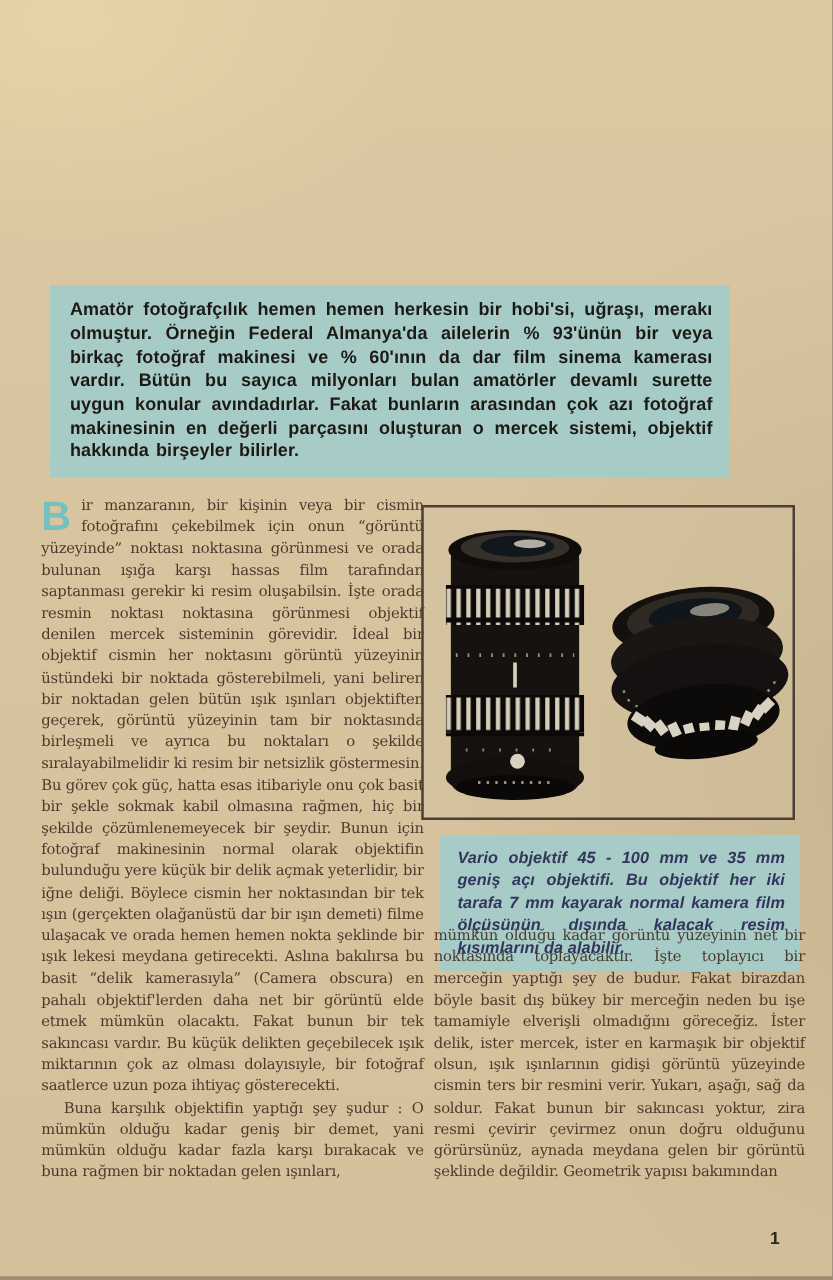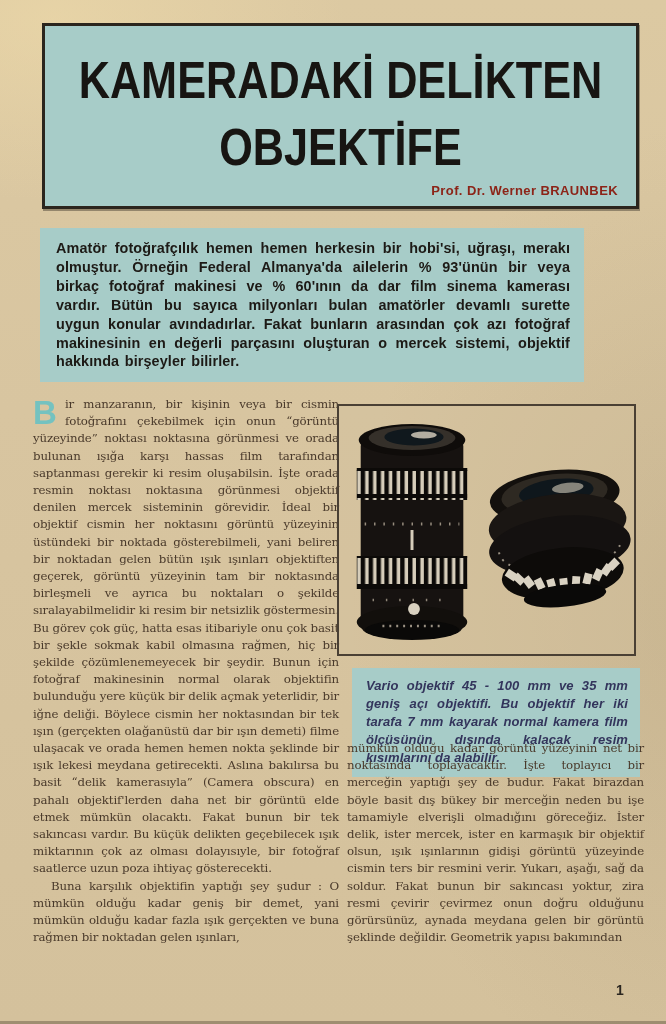--- a/index.html
+++ b/index.html
@@ -55,33 +55,28 @@
 
   .col-right{position:absolute;left:347px;top:740px;width:297px;}
 
   .page-number{position:absolute;left:616px;top:982px;font-size:14px;font-weight:700;color:#2b2620;}
 </style>
 </head>
 <body>
 
 <div class="page">
 
-  <div class="header-box">
-    <span class="title-line title-line1">KAMERADAKİ DELİKTEN</span>
-    <span class="title-line title-line2">OBJEKTİFE</span>
-    <div class="author">Prof. Dr. Werner BRAUNBEK</div>
-  </div>
 
   <div class="intro-box">
     <div class="intro-text">Amatör fotoğrafçılık hemen hemen herkesin bir hobi'si, uğraşı, merakı olmuştur. Örneğin Federal Almanya'da ailelerin % 93'ünün bir veya birkaç fotoğraf makinesi ve % 60'ının da dar film sinema kamerası vardır. Bütün bu sayıca milyonları bulan amatörler devamlı surette uygun konular avındadırlar. Fakat bunların arasından çok azı fotoğraf makinesinin en değerli parçasını oluşturan o mercek sistemi, objektif hakkında birşeyler bilirler.</div>
   </div>
 
   <div class="col-left body-text">
     <p style="margin:0;"><span class="dropcap">B</span><span>ir manzaranın, bir kişinin veya bir cismin fotoğrafını çekebilmek için onun “görüntü yüzeyinde” noktası noktasına görünmesi ve orada bulunan ışığa karşı hassas film tarafından saptanması gerekir ki resim oluşabilsin. İşte orada resmin noktası noktasına görünmesi objektif denilen mercek sisteminin görevidir. İdeal bir objektif cismin her noktasını görüntü yüzeyinin üstündeki bir noktada gösterebilmeli, yani beliren bir noktadan gelen bütün ışık ışınları objektiften geçerek, görüntü yüzeyinin tam bir noktasında birleşmeli ve ayrıca bu noktaları o şekilde sıralayabilmelidir ki resim bir netsizlik göstermesin. Bu görev çok güç, hatta esas itibariyle onu çok basit bir şekle sokmak kabil olmasına rağmen, hiç bir şekilde çözümlenemeyecek bir şeydir. Bunun için fotoğraf makinesinin normal olarak objektifin bulunduğu yere küçük bir delik açmak yeterlidir, bir iğne deliği. Böylece cismin her noktasından bir tek ışın (gerçekten olağanüstü dar bir ışın demeti) filme ulaşacak ve orada hemen hemen nokta şeklinde bir ışık lekesi meydana getirecekti. Aslına bakılırsa bu basit “delik kamerasıyla” (Camera obscura) en pahalı objektif'lerden daha net bir görüntü elde etmek mümkün olacaktı. Fakat bunun bir tek sakıncası vardır. Bu küçük delikten geçebilecek ışık miktarının çok az olması dolayısıyle, bir fotoğraf saatlerce uzun poza ihtiyaç gösterecekti.</span></p>
-    <p class="para2" style="margin:0;"><span>Buna karşılık objektifin yaptığı şey şudur : O mümkün olduğu kadar geniş bir demet, yani mümkün olduğu kadar fazla ışık gerçekten ve buna rağmen bir noktadan gelen ışınları,</span></p>
+    <p class="para2" style="margin:0;"><span>Buna karşılık objektifin yaptığı şey şudur : O mümkün olduğu kadar geniş bir demet, yani mümkün olduğu kadar fazla karşı bırakacak ve buna rağmen bir noktadan gelen ışınları,</span></p>
   </div>
 
   <div class="photo-frame">
     <svg viewBox="0 0 299 248" preserveAspectRatio="none">
       <defs>
         <pattern id="knurl" x="0" y="0" width="8" height="30" patternUnits="userSpaceOnUse">
           <rect width="8" height="30" fill="#0c0a08"></rect>
           <rect x="2.5" y="2" width="3.5" height="26" fill="#d6cdba"></rect>
         </pattern>
       </defs>

